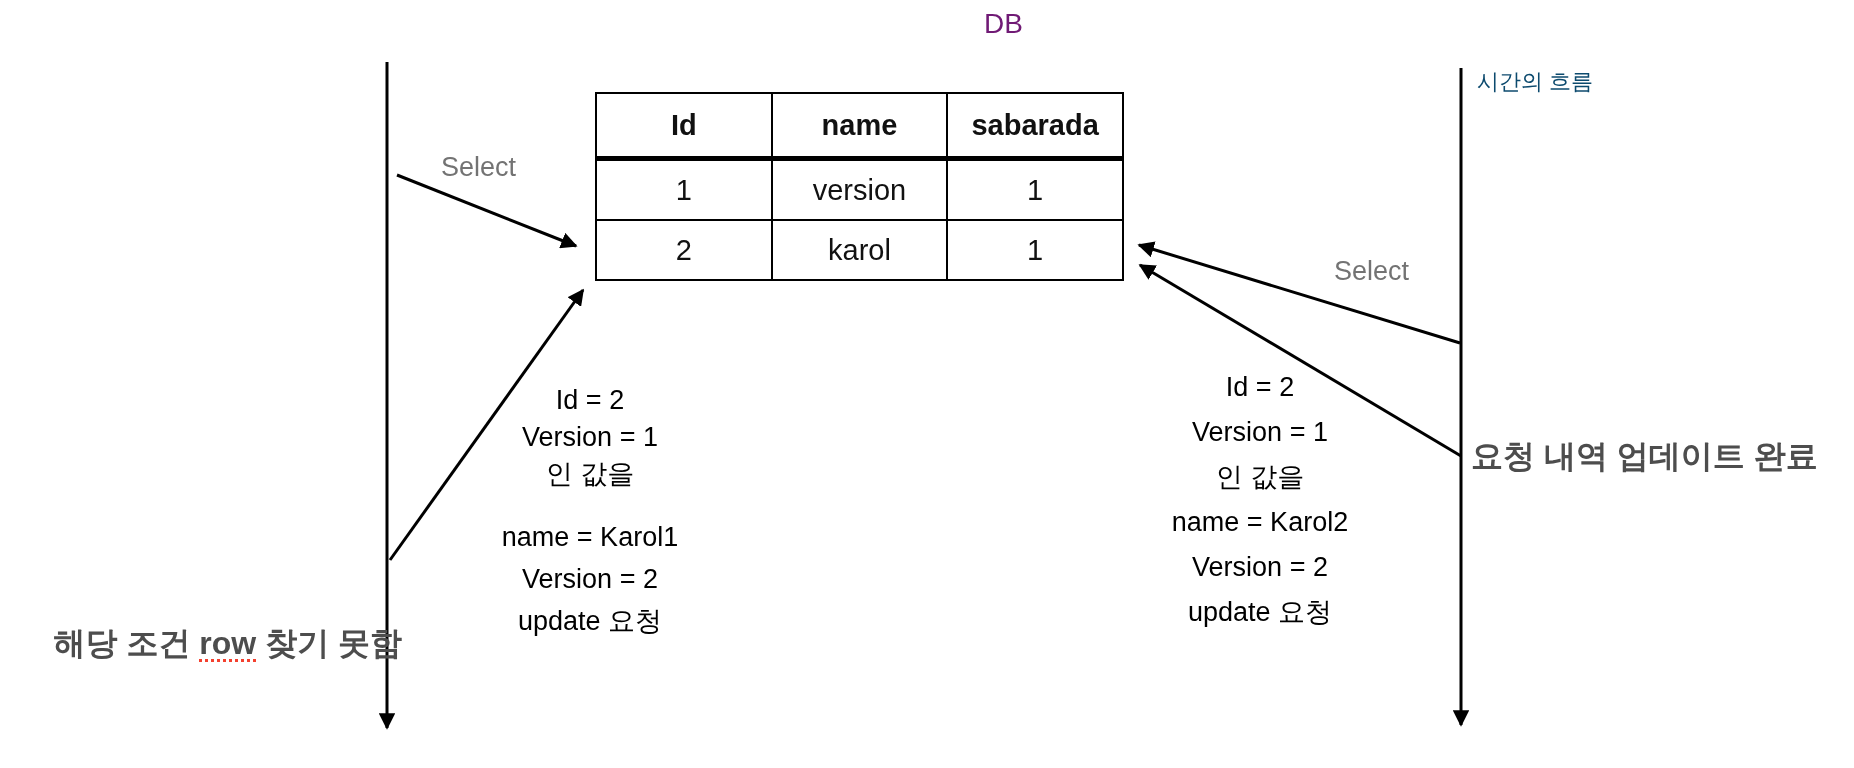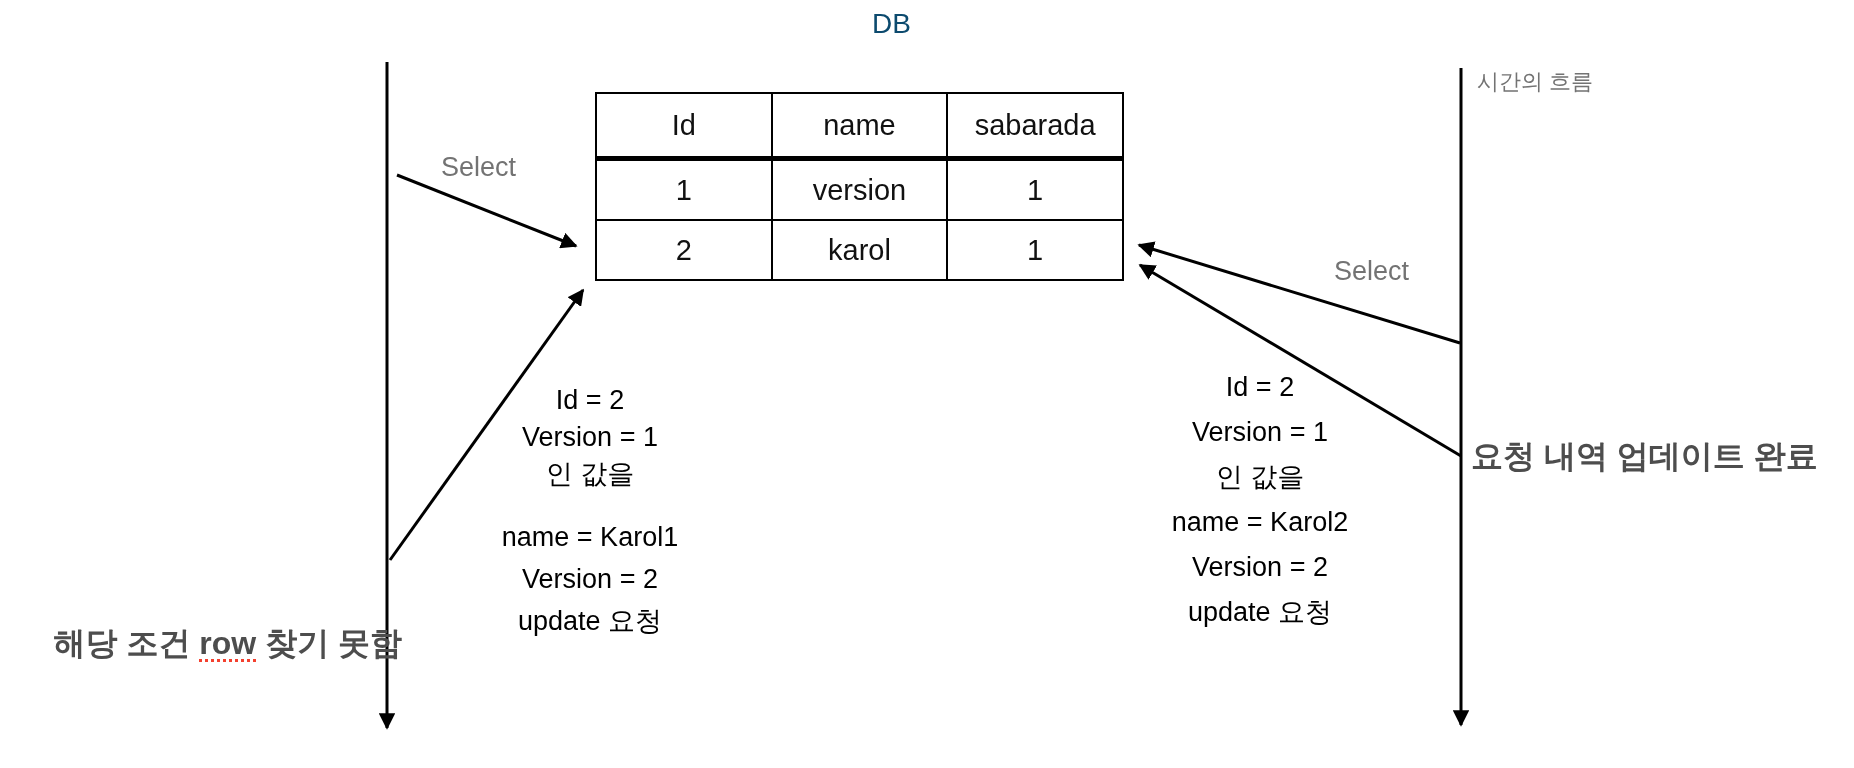--- a/index.html
+++ b/index.html
@@ -12,50 +12,50 @@
     overflow: hidden;
   }
   .canvas svg.wires {
     position: absolute;
     left: 0; top: 0;
     width: 1854px; height: 768px;
     pointer-events: none;
   }
   .db-title {
     position: absolute;
-    left: 872px; top: 8px;
+    left: 913px; top: 8px;
     width: 110px;
-    text-align: left;
+    text-align: right;
     font-size: 28px;
-    color: #0c4a6e;
+    color: #701a75;
   }
   table.db-table {
     position: absolute;
     left: 595px; top: 92px;
     width: 529px;
     border-collapse: collapse;
     table-layout: fixed;
     background: #ffffff;
     color: #111111;
   }
   table.db-table th, table.db-table td {
     border: 2px solid #000000;
     text-align: center;
     vertical-align: middle;
     font-size: 29px;
     padding: 0;
     overflow: hidden;
   }
-  table.db-table th { font-weight: normal; height: 62px; border-bottom: 5px solid #000000; }
+  table.db-table th { font-weight: bold; height: 62px; border-bottom: 5px solid #000000; }
   table.db-table td { height: 58px; font-weight: normal; }
   .time-flow {
     position: absolute;
     left: 1477px; top: 67px;
     font-size: 22px;
-    color: #737373;
+    color: #0c4a6e;
     white-space: nowrap;
   }
   .select-label {
     position: absolute;
     font-size: 27px;
     color: #737373;
     white-space: nowrap;
     text-align: right;
   }
   .select-left  { left: 441px;  top: 152px; }

